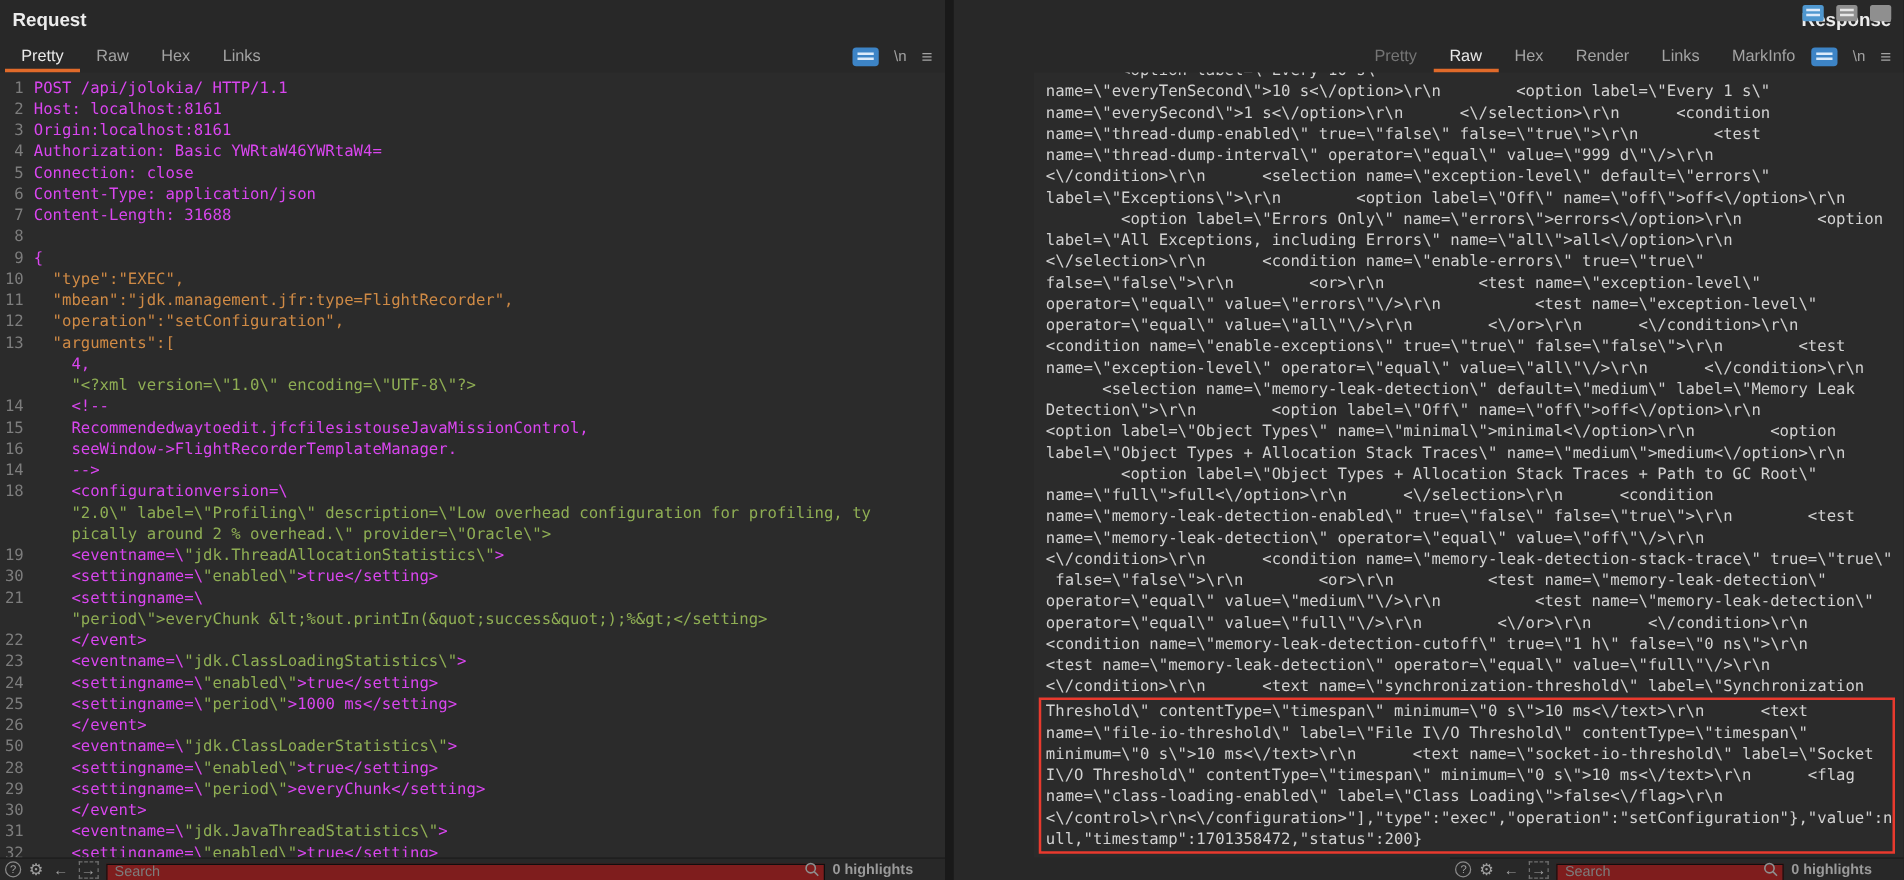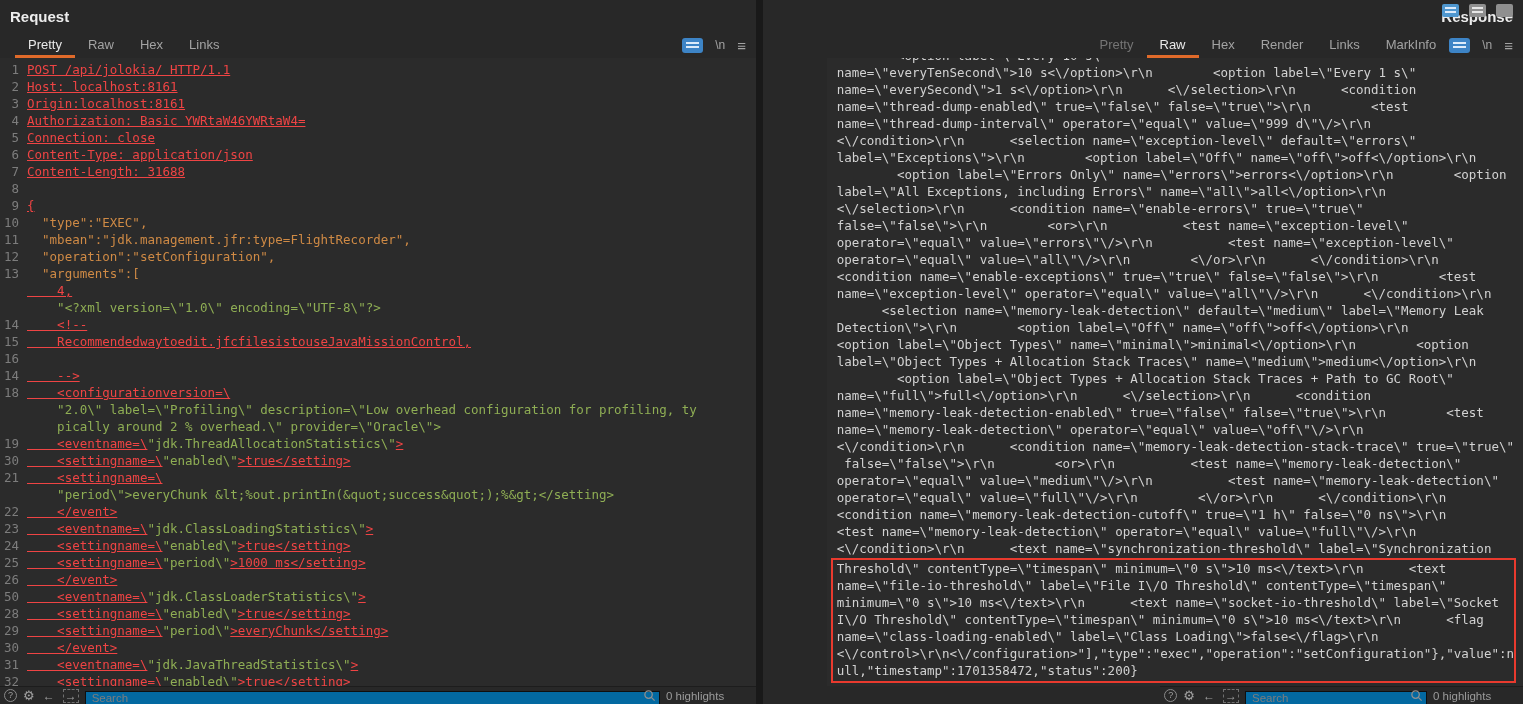--- a/index.html
+++ b/index.html
@@ -12,55 +12,55 @@
 
   .panel-header{height:32px;display:flex;align-items:center;padding:0 10px;flex:none;}
   .panel-title{font-size:15px;font-weight:bold;color:#ececec;margin:0;}
 
   .win-icons{position:absolute;top:4px;right:10px;display:flex;gap:10px;}
   .win-icon{width:17px;height:13px;border-radius:2px;background:#8f8f8f;position:relative;display:inline-block;}
   .win-icon.active{background:#4f97cf;}
   .win-icon.striped::after{content:"";position:absolute;left:3px;right:3px;top:3px;height:2px;background:#e6e6e6;box-shadow:0 4px 0 #e6e6e6;}
   .win-icon.active.striped::after{background:#ddeafa;box-shadow:0 4px 0 #ddeafa;}
 
-  .tabbar{height:26px;display:flex;align-items:stretch;padding:0 8px 0 15px;flex:none;}
+  .tabbar{height:26px;display:flex;align-items:stretch;padding:0 8px 0 4px;flex:none;}
   .tabs{display:flex;}
   .tab{padding:5px 13px 0;font-size:13px;color:#a3a3a3;border-bottom:3px solid transparent;cursor:default;}
   .tab.selected{color:#e9e9e9;border-bottom-color:#e06a2a;}
   .tab.disabled{color:#757575;}
   .tab-tools{margin-left:auto;display:flex;align-items:center;gap:12px;padding-right:2px;}
   .tool{color:#a3a3a3;font-size:12px;line-height:1;}
   .tool-blue{width:21px;height:15px;border-radius:3px;background:#3d84c6;position:relative;display:inline-block;}
   .tool-blue::after{content:"";position:absolute;left:4px;right:4px;top:4px;height:2px;background:#dcebfa;box-shadow:0 4px 0 #dcebfa;}
   .tool-menu{font-size:15px;}
 
   .editor{flex:1;overflow:hidden;font-family:"DejaVu Sans Mono",monospace;font-size:12.5px;line-height:17px;background:#2b2b2b;padding-top:3px;}
   .code-line{display:flex;white-space:pre;height:17px;}
   .gutter{width:27px;flex:none;text-align:right;padding-right:8px;color:#7d7d7d;}
   .code{white-space:pre;}
-  .c-p{color:#ef4444;text-decoration:underline;}
+  .c-p{color:#d946ef;}
   .c-o{color:#cf8a45;}
   .c-g{color:#8fae54;}
 
   .resp-editor{padding-left:10px;padding-right:4px;padding-top:0;}
   .resp-line{white-space:pre;color:#d2d2d2;height:17px;}
   .resp-pre .resp-line:first-child{margin-top:-11px;}
   .highlight-box{border:2px solid #e93a2e;margin:1px 3px 0 -6px;padding:0 0 2px 4px;}
 
   .searchbar{height:18px;flex:none;display:flex;align-items:center;gap:6px;padding:0 8px 0 4px;background:#282828;border-top:1px solid #1d1d1d;}
   .sb-icon{color:#a0a0a0;font-size:12px;line-height:1;text-align:center;flex:none;cursor:default;}
   .sb-help{border:1px solid #8a8a8a;border-radius:50%;width:13px;height:13px;font-size:9px;line-height:11px;}
   .sb-gear{font-size:13px;}
   .sb-arrow{width:16px;font-size:12px;}
   .sb-arrow.boxed{border:1px dashed #6f6f6f;}
   .search-wrap{flex:1;position:relative;height:15px;}
-  .search-wrap input{width:100%;height:15px;background:#0369a1;border:1px solid #0f0f0f;color:#cfcfcf;font-size:11.5px;padding:0 20px 0 6px;outline:none;font-family:"Liberation Sans",sans-serif;}
+  .search-wrap input{width:100%;height:15px;background:#7f1d1d;border:1px solid #0f0f0f;color:#cfcfcf;font-size:11.5px;padding:0 20px 0 6px;outline:none;font-family:"Liberation Sans",sans-serif;}
   .search-wrap input::placeholder{color:#7d7d7d;}
   .magnifier{position:absolute;right:4px;top:1px;width:13px;height:13px;}
-  .highlights{color:#9b9b9b;font-size:11.5px;flex:none;width:82px;}
+  .highlights{color:#9b9b9b;font-size:11.5px;flex:none;width:82px;font-weight:bold;}
 </style>
 </head>
 <body>
 
 <div class="root">
 
   <section class="panel left">
     <div class="panel-header">
       <h2 class="panel-title">Request</h2>
     </div>
@@ -91,21 +91,21 @@
           <div class="code-line"><span class="gutter">8</span><span class="code"></span></div>
           <div class="code-line"><span class="gutter">9</span><span class="code"><span class="c-p">{</span></span></div>
           <div class="code-line"><span class="gutter">10</span><span class="code"><span class="c-o">  "type":"EXEC",</span></span></div>
           <div class="code-line"><span class="gutter">11</span><span class="code"><span class="c-o">  "mbean":"jdk.management.jfr:type=FlightRecorder",</span></span></div>
           <div class="code-line"><span class="gutter">12</span><span class="code"><span class="c-o">  "operation":"setConfiguration",</span></span></div>
           <div class="code-line"><span class="gutter">13</span><span class="code"><span class="c-o">  "arguments":[</span></span></div>
           <div class="code-line"><span class="gutter"></span><span class="code"><span class="c-p">    4,</span></span></div>
           <div class="code-line"><span class="gutter"></span><span class="code"><span class="c-g">    "&lt;?xml version=\"1.0\" encoding=\"UTF-8\"?&gt;</span></span></div>
           <div class="code-line"><span class="gutter">14</span><span class="code"><span class="c-p">    &lt;!--</span></span></div>
           <div class="code-line"><span class="gutter">15</span><span class="code"><span class="c-p">    Recommendedwaytoedit.jfcfilesistouseJavaMissionControl,</span></span></div>
-          <div class="code-line"><span class="gutter">16</span></div>
+          <div class="code-line"><span class="gutter">16</span><span class="code"><span class="c-p">    seeWindow-&gt;FlightRecorderTemplateManager.</span></span></div>
           <div class="code-line"><span class="gutter">14</span><span class="code"><span class="c-p">    --&gt;</span></span></div>
           <div class="code-line"><span class="gutter">18</span><span class="code"><span class="c-p">    &lt;configurationversion=\</span></span></div>
           <div class="code-line"><span class="gutter"></span><span class="code"><span class="c-g">    "2.0\" label=\"Profiling\" description=\"Low overhead configuration for profiling, ty</span></span></div>
           <div class="code-line"><span class="gutter"></span><span class="code"><span class="c-g">    pically around 2 % overhead.\" provider=\"Oracle\"&gt;</span></span></div>
           <div class="code-line"><span class="gutter">19</span><span class="code"><span class="c-p">    &lt;eventname=\</span><span class="c-g">"jdk.ThreadAllocationStatistics\"</span><span class="c-p">&gt;</span></span></div>
           <div class="code-line"><span class="gutter">30</span><span class="code"><span class="c-p">    &lt;settingname=\</span><span class="c-g">"enabled\"</span><span class="c-p">&gt;true&lt;/setting&gt;</span></span></div>
           <div class="code-line"><span class="gutter">21</span><span class="code"><span class="c-p">    &lt;settingname=\</span></span></div>
           <div class="code-line"><span class="gutter"></span><span class="code"><span class="c-g">    "period\"&gt;everyChunk &amp;lt;%out.printIn(&amp;quot;success&amp;quot;);%&amp;gt;&lt;/setting&gt;</span></span></div>
           <div class="code-line"><span class="gutter">22</span><span class="code"><span class="c-p">    &lt;/event&gt;</span></span></div>
           <div class="code-line"><span class="gutter">23</span><span class="code"><span class="c-p">    &lt;eventname=\</span><span class="c-g">"jdk.ClassLoadingStatistics\"</span><span class="c-p">&gt;</span></span></div>

